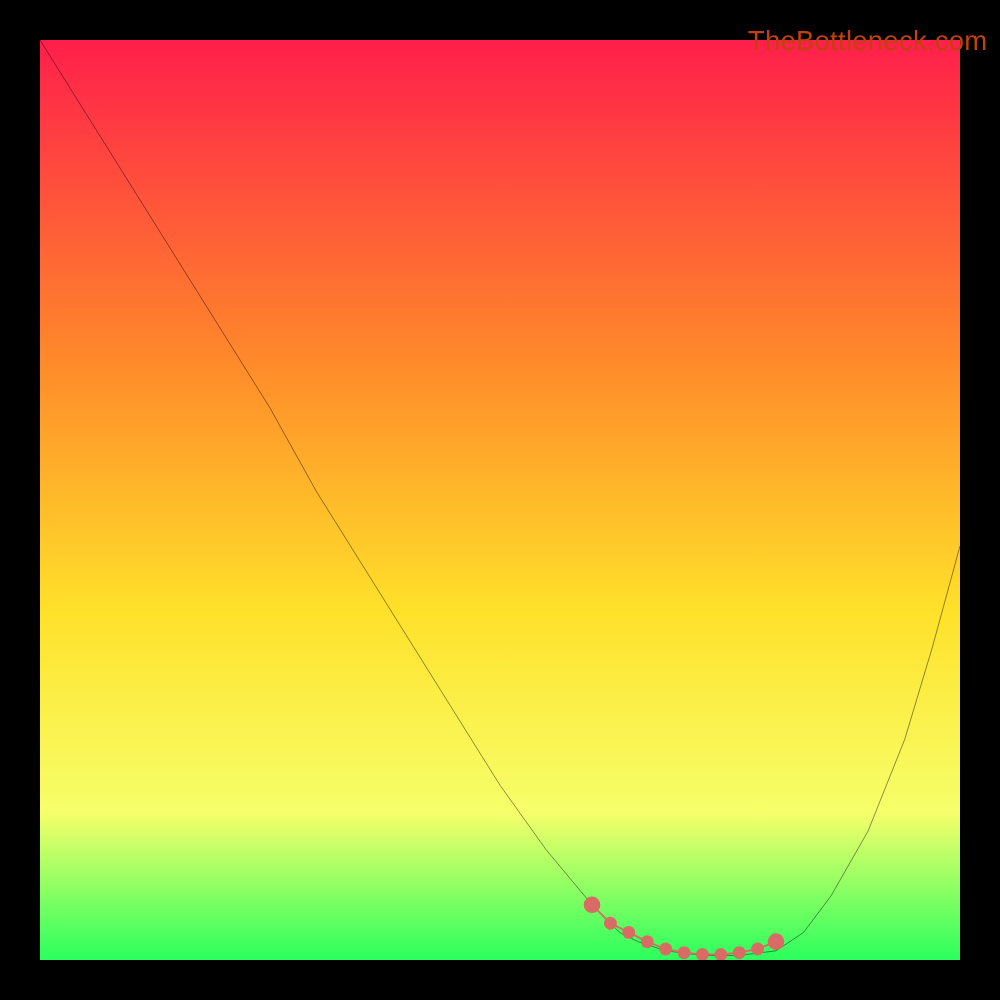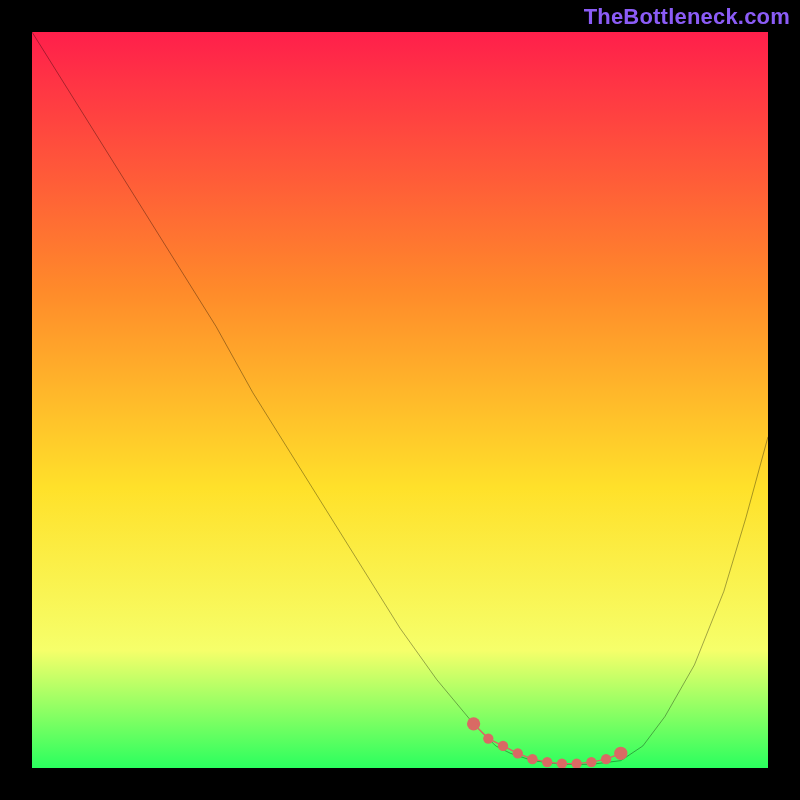--- a/index.html
+++ b/index.html
@@ -12,25 +12,25 @@
     overflow: hidden;
   }
   .frame {
     position: relative;
     width: 800px;
     height: 800px;
     background: #000;
   }
   .watermark {
     position: absolute;
-    top: 4px;
+    top: 20px;
     right: 10px;
-    color: #8b5cf6;
+    color: #c2410c;
     font-size: 22px;
-    font-weight: 700;
+    font-weight: 400;
     letter-spacing: 0.2px;
     z-index: 10;
   }
   svg.plot {
     position: absolute;
     left: 32px;
     top: 32px;
     width: 736px;
     height: 736px;
     display: block;

